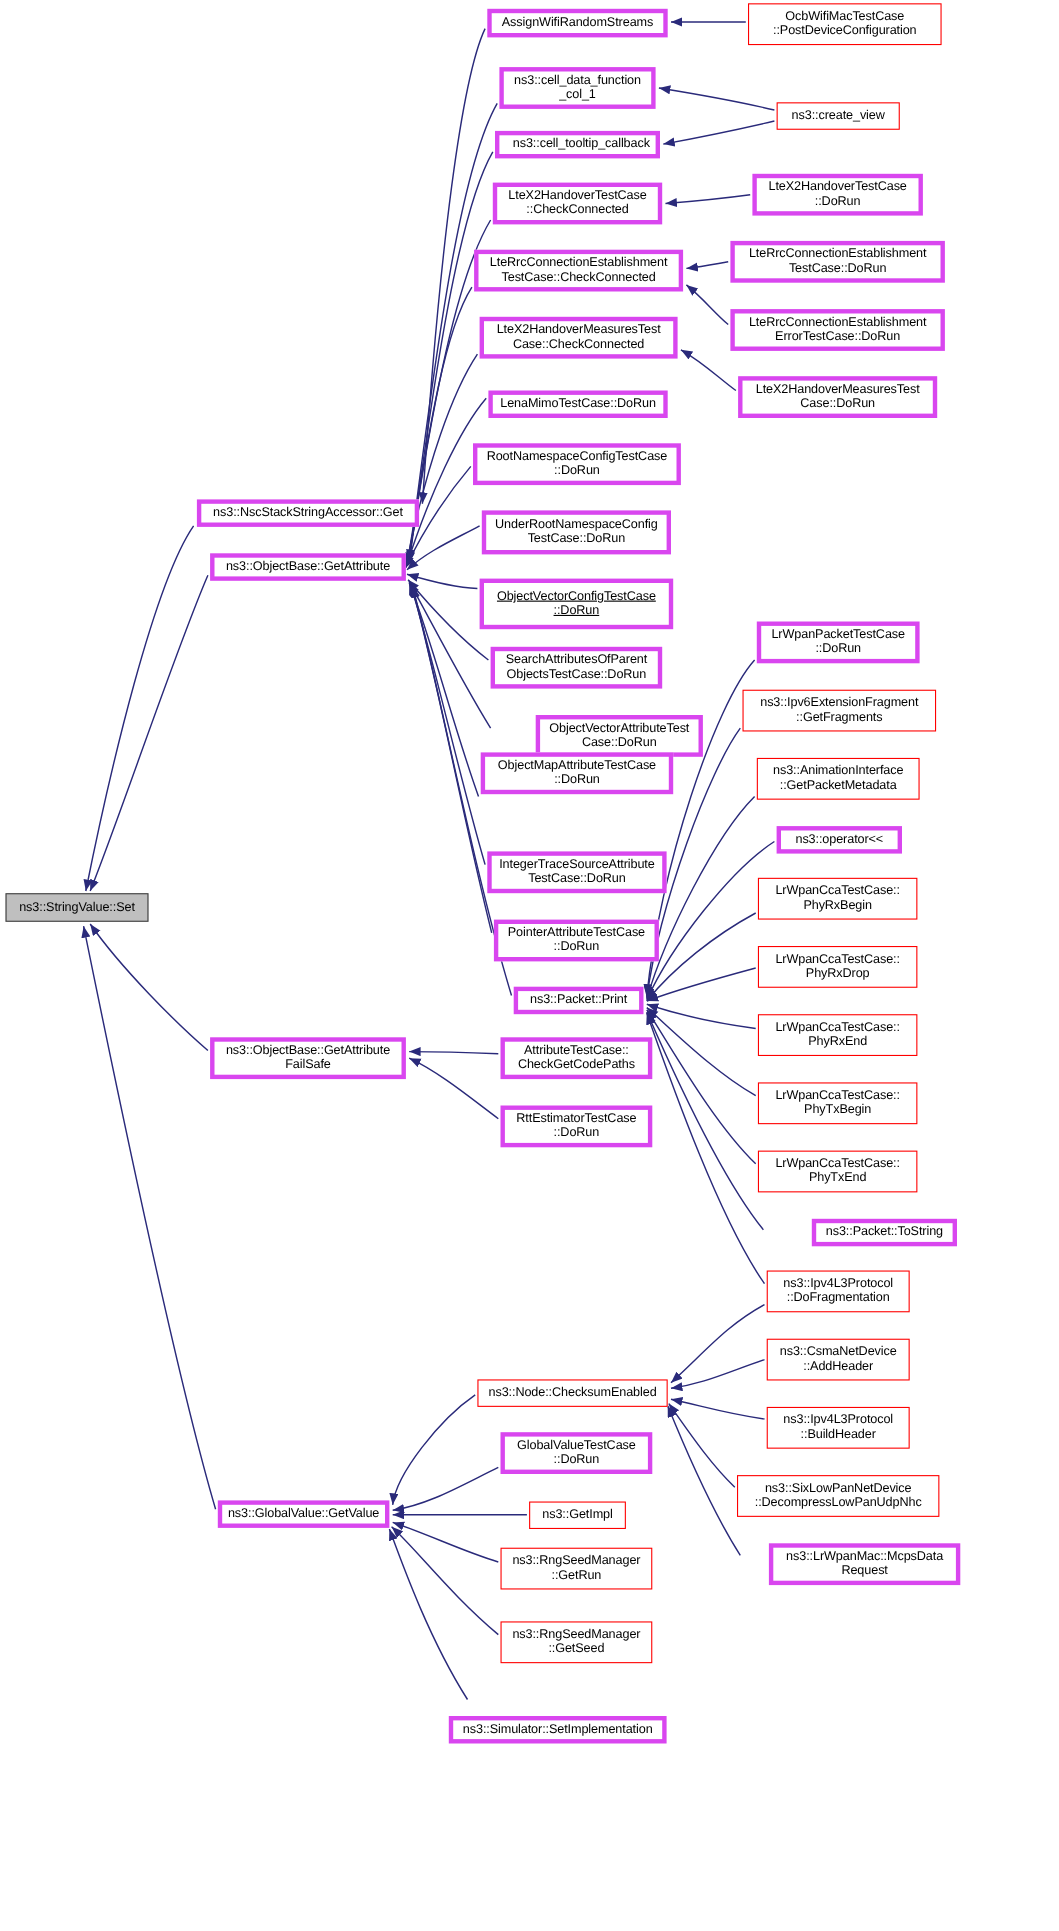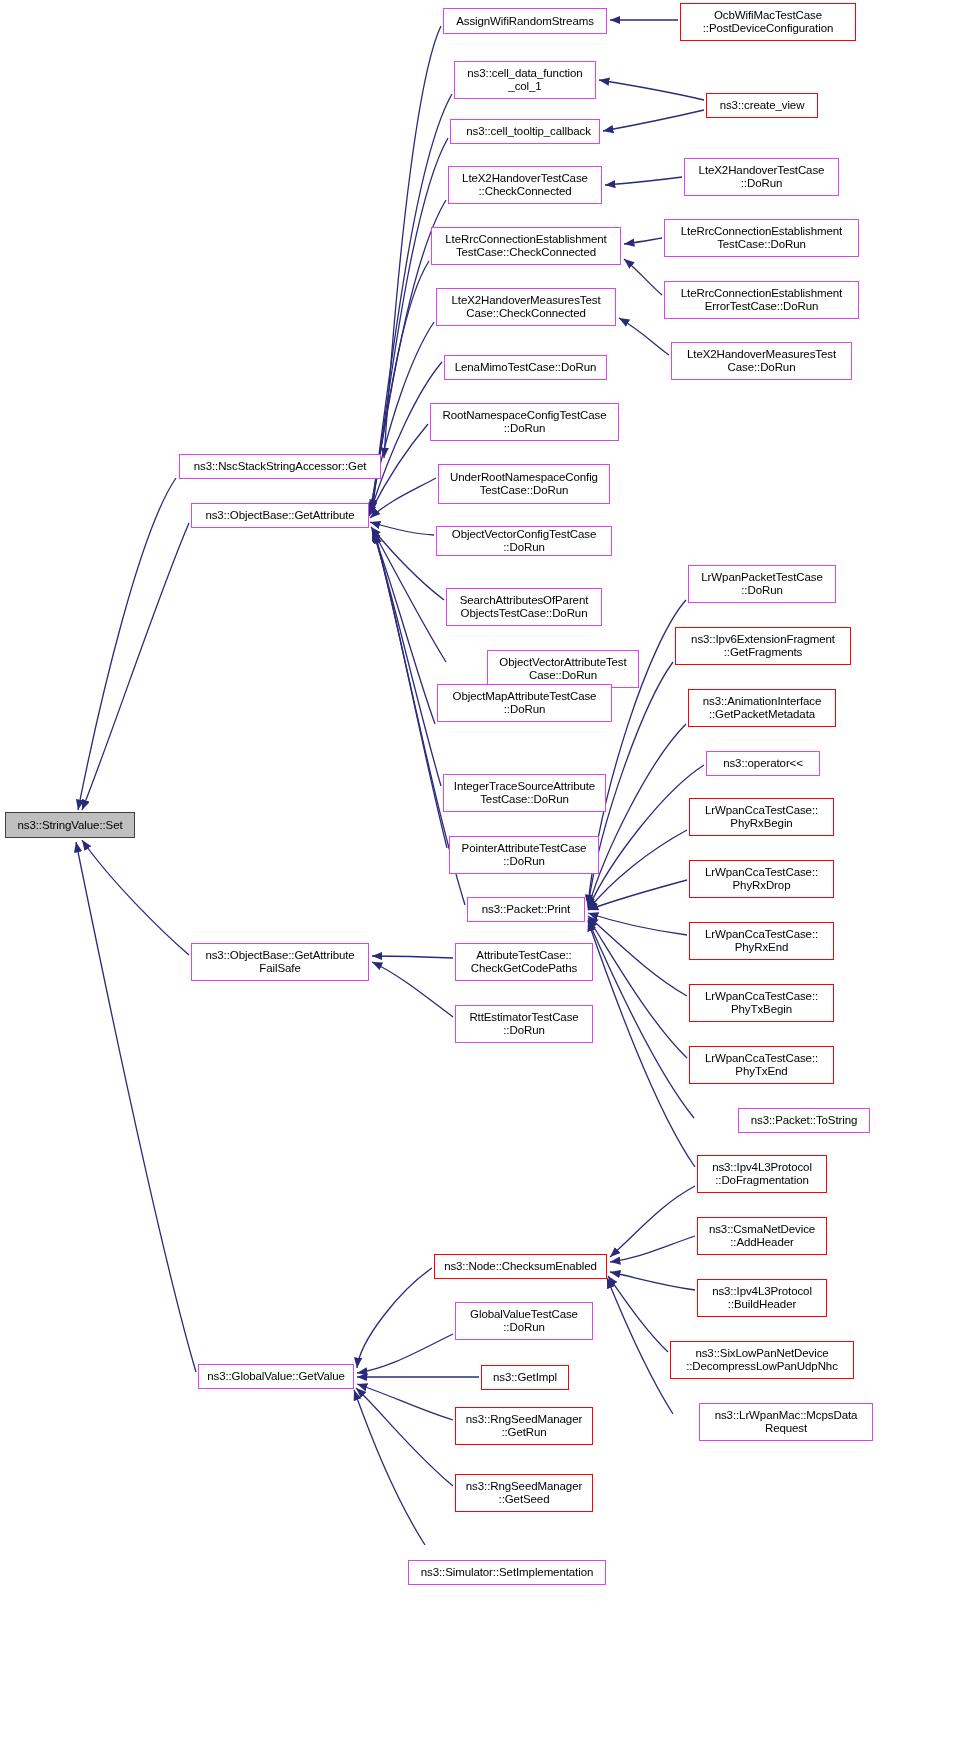--- a/index.html
+++ b/index.html
@@ -3,21 +3,21 @@
 <meta charset="utf-8">
 <style>
   html,body{margin:0;padding:0;background:#ffffff;}
   #canvas{position:relative;width:963px;height:1755px;background:#ffffff;
           font-family:"Liberation Sans","DejaVu Sans",sans-serif;overflow:hidden;}
   svg.edges{position:absolute;left:0;top:0;width:963px;height:1755px;pointer-events:none;}
   .node{position:absolute;box-sizing:border-box;display:flex;align-items:center;
         justify-content:center;text-align:center;background:#ffffff;
         font-size:11.5px;line-height:13px;color:#000000;letter-spacing:-0.1px;
         padding:1px 3px;white-space:pre-line;}
-  .node.black{border:1px solid #d946ef;}
+  .node.black{border:4px solid #d946ef;}
   .node.red{border:1px solid #ff0000;}
   .node.root{border:1px solid #404040;background:#bfbfbf;}
 </style>
 </head>
 <body>
 
 <div id="canvas">
   <svg class="edges" viewBox="0 0 963 1755">
     <defs>
       <marker id="ah" markerWidth="9" markerHeight="9" refX="8" refY="3.2" orient="auto" markerUnits="strokeWidth">
@@ -93,21 +93,21 @@
 ::CheckConnected</div>
       <div class="node black" style="left: 431px; top: 227px; width: 190px; height: 38px;">LteRrcConnectionEstablishment
 TestCase::CheckConnected</div>
       <div class="node black" style="left: 436px; top: 288px; width: 180px; height: 38px;">LteX2HandoverMeasuresTest
 Case::CheckConnected</div>
       <div class="node black" style="left: 444px; top: 355px; width: 163px; height: 25px;">LenaMimoTestCase::DoRun</div>
       <div class="node black" style="left: 430px; top: 403px; width: 189px; height: 38px;">RootNamespaceConfigTestCase
 ::DoRun</div>
       <div class="node black" style="left: 438px; top: 464px; width: 172px; height: 40px;">UnderRootNamespaceConfig
 TestCase::DoRun</div>
-      <div class="node black" style="left: 436px; top: 526px; width: 176px; height: 30px;">ObjectVectorConfigTestCase
+      <div class="node black" style="left: 436px; top: 526px; width: 176px; height: 46px; text-decoration: underline;">ObjectVectorConfigTestCase
 ::DoRun</div>
       <div class="node black" style="left: 446px; top: 588px; width: 156px; height: 38px;">SearchAttributesOfParent
 ObjectsTestCase::DoRun</div>
       <div class="node black" style="left: 448px; top: 650px; width: 152px; height: 38px; margin-left: 39px;">ObjectVectorAttributeTest
 Case::DoRun</div>
       <div class="node black" style="left: 437px; top: 684px; width: 175px; height: 38px;">ObjectMapAttributeTestCase
 ::DoRun</div>
       <div class="node black" style="left: 443px; top: 774px; width: 163px; height: 38px;">IntegerTraceSourceAttribute
 TestCase::DoRun</div>
       <div class="node black" style="left: 449px; top: 836px; width: 150px; height: 38px;">PointerAttributeTestCase

